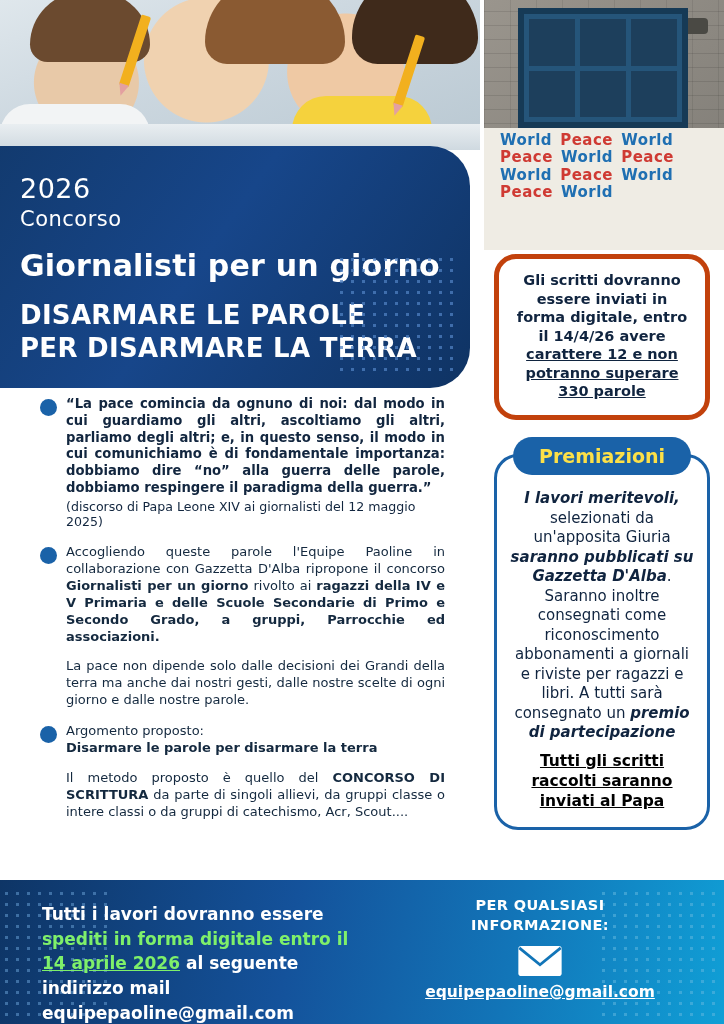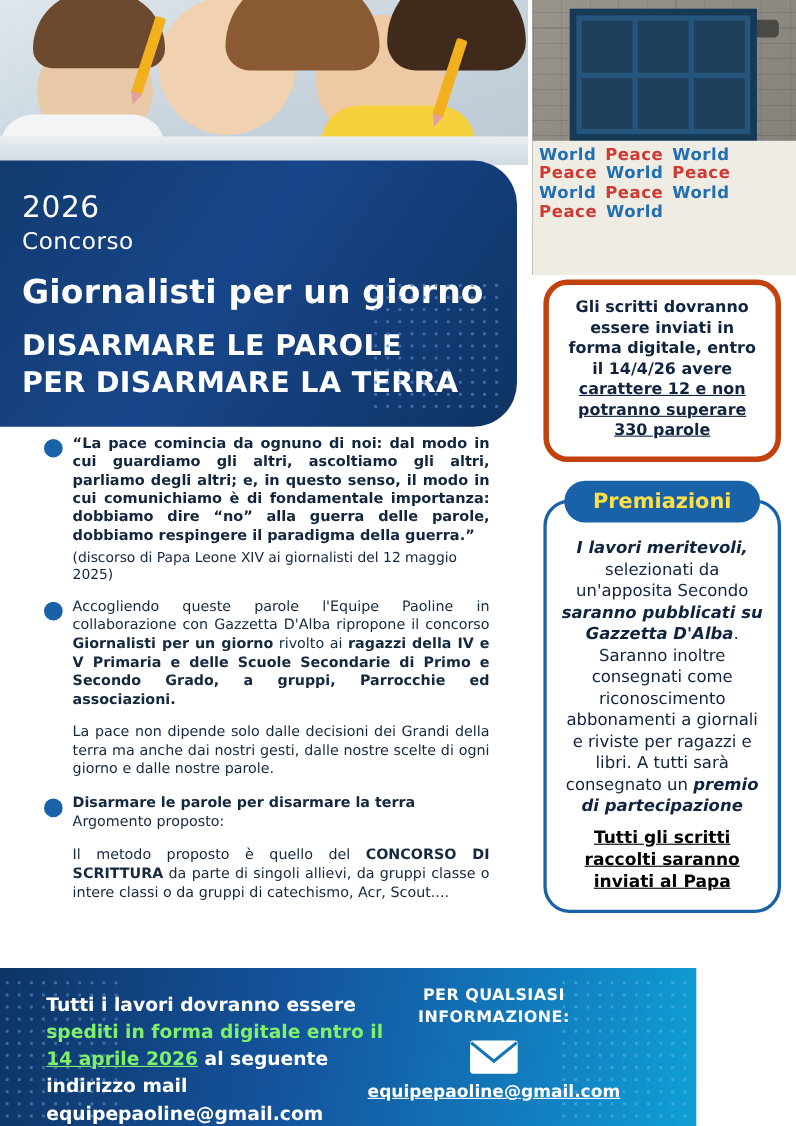--- a/index.html
+++ b/index.html
@@ -61,21 +61,21 @@
     position:absolute; left:34px; top:8px; width:170px; height:120px;
     background:#25557a;
     border:6px solid #163a56;
     display:grid; grid-template-columns: 1fr 1fr 1fr; grid-template-rows: 1fr 1fr;
     gap:5px; padding:5px;
   }
   .window-frame i { display:block; background:#1d3f5c; }
   .graffiti {
     position:absolute; left:0; top:128px; width:240px; height:122px;
     background:#efece4;
-    padding:4px 6px;
+    padding:4px 16px;
     line-height:1.02;
   }
   .graffiti span {
     display:inline-block;
     font-family:"DejaVu Sans", sans-serif;
     font-weight:bold;
     font-size:15px;
     letter-spacing:.5px;
     margin:0 3px 1px 0;
   }
@@ -157,21 +157,21 @@
     border-radius:20px; padding:8px 26px; white-space:nowrap;
   }
   .awards-text {
     font-size:15px; line-height:1.3; color:#10243f;
   }
   .awards-text b { font-weight:bold;font-style:italic; }
   .awards-last { margin-top:8px; font-weight:bold; font-size:15.5px; text-decoration:underline; line-height:1.3; }
 
   
   .bottom-band {
-    position:absolute; left:0; bottom:0; width:633px; height:144px;
+    position:absolute; left:0; bottom:0; width:724px; height:144px;
     background: linear-gradient(100deg,#0e3566 0%, #14529b 40%, #1275b8 70%, #109fd6 100%);
     overflow:hidden;
   }
   .dots-bottom-left {
     position:absolute; left:-10px; top:8px; width:120px; height:130px;
     background-image: radial-gradient(#5d93c8 1.6px, transparent 1.7px);
     background-size: 11px 11px; opacity:.6;
   }
   .dots-bottom-right {
     position:absolute; right:6px; top:8px; width:120px; height:130px;
@@ -267,32 +267,32 @@
     <div class="block">
       <span class="bullet"></span>
       <div class="para">
         <span>Accogliendo queste parole l'Equipe Paoline in collaborazione con Gazzetta D'Alba ripropone il concorso </span><b>Giornalisti per un giorno</b><span> rivolto ai </span><b>ragazzi della IV e V Primaria e delle Scuole Secondarie di Primo e Secondo Grado, a gruppi, Parrocchie ed associazioni.</b>
       </div>
       <div class="para mt">La pace non dipende solo dalle decisioni dei Grandi della terra ma anche  dai nostri gesti, dalle nostre scelte di ogni giorno e dalle nostre parole.</div>
     </div>
 
     <div class="block">
       <span class="bullet"></span>
+      <div class="para">Argomento proposto:</div>
       <div class="para" style="font-weight:bold;">Disarmare le parole per disarmare la terra</div>
-      <div class="para">Argomento proposto:</div>
       <div class="para mt">
         <span>Il metodo proposto è quello del </span><b>CONCORSO DI SCRITTURA</b><span> da parte di singoli allievi, da gruppi classe o intere classi o da gruppi di catechismo, Acr, Scout....</span>
       </div>
     </div>
   </div>
 
   <div class="awards-box">
     <div class="awards-pill">Premiazioni</div>
     <div class="awards-text">
-      <b>I lavori meritevoli,</b><span> selezionati da un'apposita Secondo </span><b>saranno pubblicati su Gazzetta D'Alba</b><span>. Saranno inoltre consegnati come riconoscimento abbonamenti a giornali e riviste per ragazzi e libri. A tutti sarà consegnato un </span><b>premio di partecipazione</b>
+      <b>I lavori meritevoli,</b><span> selezionati da un'apposita Giuria </span><b>saranno pubblicati su Gazzetta D'Alba</b><span>. Saranno inoltre consegnati come riconoscimento abbonamenti a giornali e riviste per ragazzi e libri. A tutti sarà consegnato un </span><b>premio di partecipazione</b>
     </div>
     <div class="awards-last">Tutti gli scritti raccolti saranno inviati al Papa</div>
   </div>
 
   <div class="white-gap"></div>
 
   <div class="bottom-band">
     <div class="dots-bottom-left"></div>
     <div class="dots-bottom-right"></div>
 

